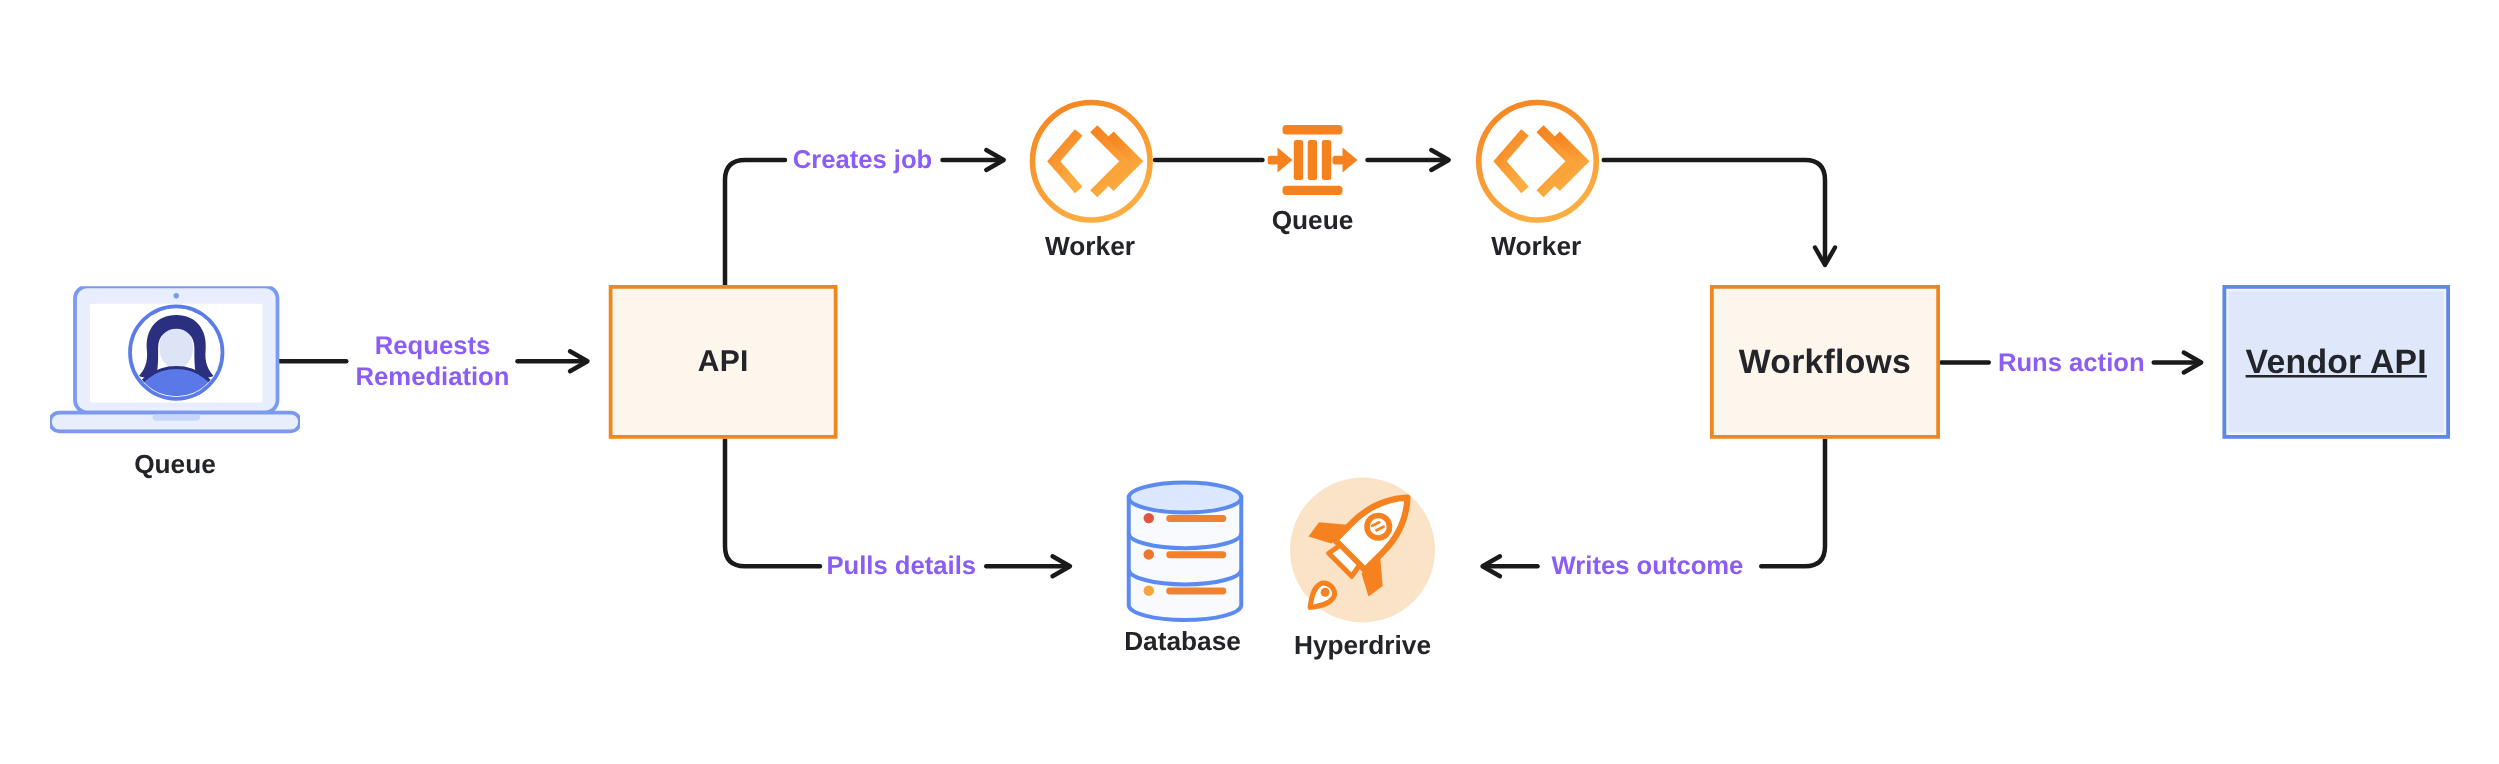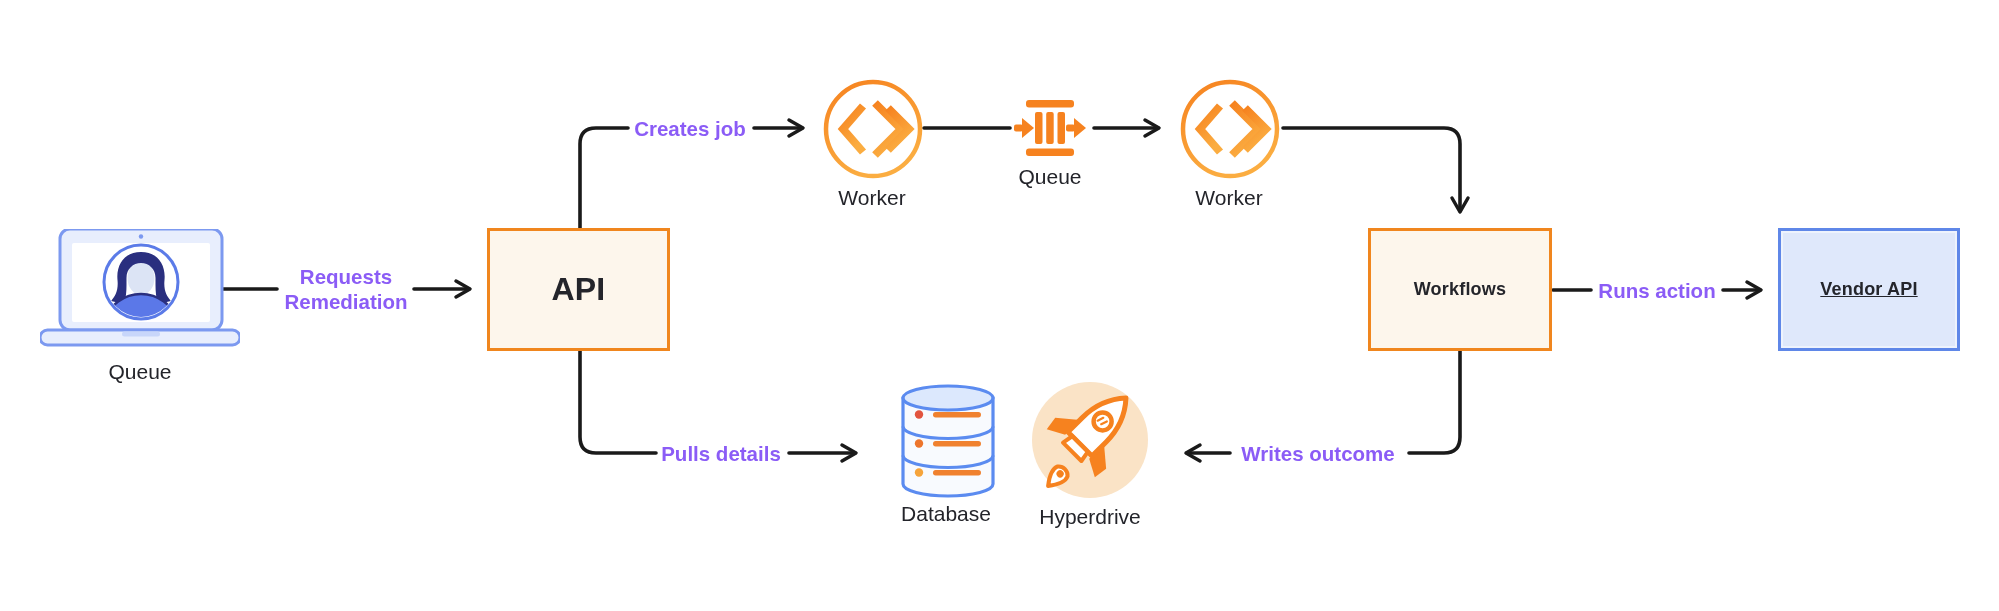--- a/index.html
+++ b/index.html
@@ -1,28 +1,28 @@
 <!DOCTYPE html>
 <html><head>
 <meta charset="utf-8">
 <style>
   html,body{margin:0;padding:0;background:#ffffff;}
   body{font-family:"Liberation Sans","DejaVu Sans",sans-serif;}
   .canvas{position:relative;width:1999px;height:611px;background:#ffffff;overflow:hidden;}
   svg.connectors{position:absolute;left:0;top:0;width:1999px;height:611px;pointer-events:none;}
 
   .box{position:absolute;display:flex;align-items:center;justify-content:center;
-       box-sizing:border-box;font-weight:700;font-size:18px;color:#24252b;letter-spacing:.2px;}
+       box-sizing:border-box;font-weight:700;font-size:27px;color:#24252b;letter-spacing:.2px;}
   .box.orange{background:#fdf6ec;border:3.5px solid #f0861e;}
   .box.blue{background:#dfe8fb;border:3.5px solid #5f87e8;box-shadow:inset 0 0 0 2px #eef3fd;text-decoration:underline;}
 
   .edge-label{position:absolute;transform:translate(-50%,-50%);font-weight:700;font-size:20.5px;
               color:#8b5cf6;text-align:center;white-space:nowrap;line-height:25px;}
   .edge-label.wrap{white-space:normal;width:176px;}
-  .caption{position:absolute;transform:translate(-50%,-50%);font-weight:400;font-size:21px;
+  .caption{position:absolute;transform:translate(-50%,-50%);font-weight:700;font-size:21px;
            color:#23242a;text-align:center;white-space:nowrap;}
 
   .node-icon{position:absolute;}
 </style>
 </head>
 <body>
 
 <div class="canvas">
 
   <svg class="connectors" viewBox="0 0 1999 611">
@@ -60,21 +60,21 @@
     <circle cx="101" cy="53" r="37" fill="#ffffff" stroke="#5b7be8" stroke-width="3"></circle>
     <g clip-path="url(#avclip)">
       <ellipse cx="101" cy="49" rx="13.5" ry="17" fill="#dce4f5"></ellipse>
       <path d="M101 23 C85 23 76 35 77.5 51 C78.5 61 75.5 67 71 72 L84 75 C86 69 86.5 62 86.5 56 L86.5 49 C86.5 40 93 34 101 34 C109 34 115.5 40 115.5 49 L115.5 56 C115.5 62 116 69 118 75 L131 72 C126.5 67 123.5 61 124.5 51 C126 35 117 23 101 23 Z" fill="#2a2f7f"></path>
       <path d="M101 65 C84 65 69 76 65 92 L65 95 L137 95 L137 92 C133 76 118 65 101 65 Z" fill="#5b78e8" stroke="#2a2f7f" stroke-width="2.5"></path>
     </g>
     <rect x="0" y="101" width="200" height="15" rx="7.5" fill="#e8eefd" stroke="#7c99f0" stroke-width="3"></rect>
     <rect x="82" y="102.5" width="38" height="5" rx="2.5" fill="#c8d6fa"></rect>
   </svg>
 
-  <div class="box orange" style="left:487px;top:228px;width:183px;height:123px;font-size:32px;">
+  <div class="box orange" style="left:487px;top:228px;width:183px;height:123px;font-size:24px;">
     <span>API</span>
   </div>
 
   <svg class="node-icon" style="left:821px;top:77px" width="104" height="104" viewBox="0 0 104 104">
     <defs>
       <linearGradient id="wg1" x1="0" y1="0" x2="0.4" y2="1">
         <stop offset="0" stop-color="#f6821f"></stop>
           <stop offset="1" stop-color="#fbad41"></stop>
       </linearGradient>
     </defs>

